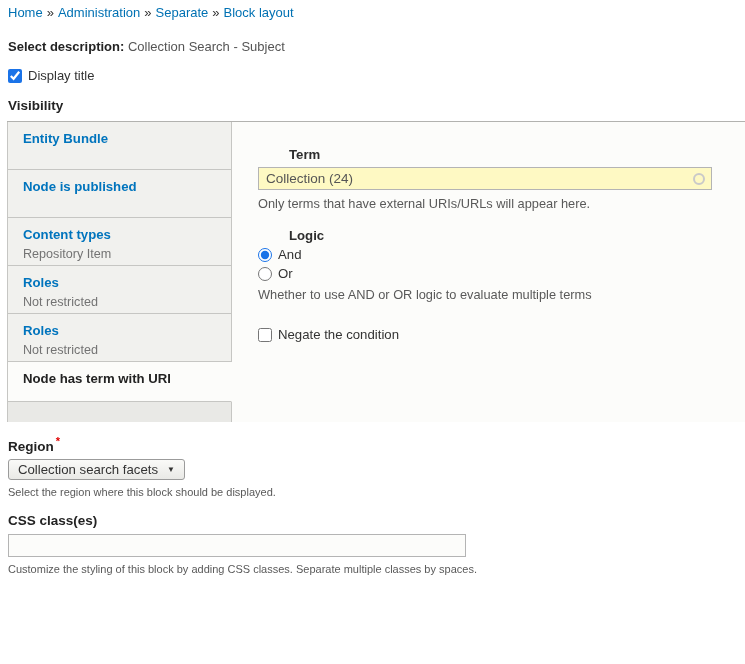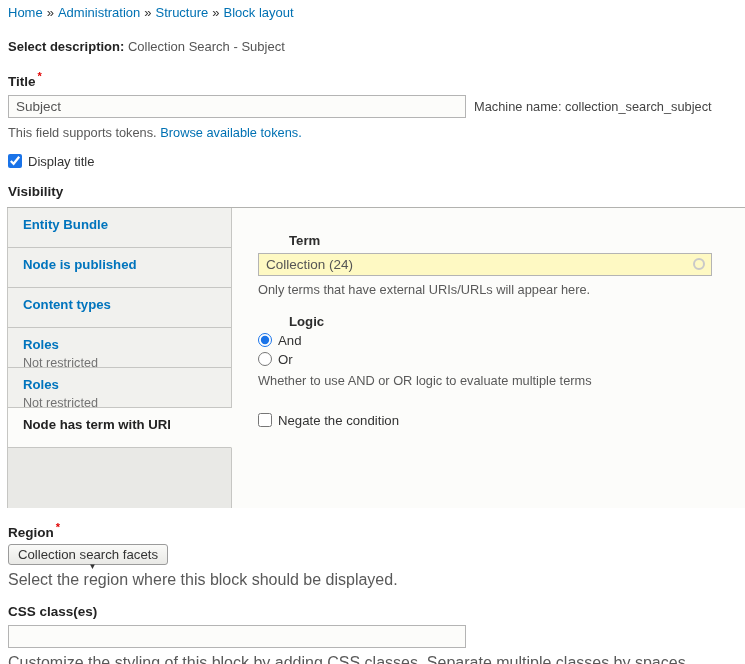--- a/index.html
+++ b/index.html
@@ -48,21 +48,21 @@
 
   
   .vtabs {
     margin-top: 8px; margin-left: -1px;
     width: 739px; height: 301px;
     border-top: 1px solid #b2b2af;
     display: flex; overflow: hidden; background: #fcfcfa;
   }
   .vt-menu { width: 225px; flex: none; display: flex; flex-direction: column; border-left: 1px solid #c6c6c3; background: #f1f1ee; }
   .vt-tab {
-    height: 40px; flex: none;
+    height: 48px; flex: none;
     padding: 9px 15px 0 15px;
     border-bottom: 1px solid #c6c6c3; border-right: 1px solid #c6c6c3;
     background: #f1f1ee; cursor: pointer;
   }
   .vt-tab .vt-title { font-weight: bold; color: #0074bd; font-size: 13.2px; display: block; line-height: 1.25; }
   .vt-tab .vt-summary { display: block; color: #737373; font-size: 12.6px; margin-top: 3px; }
   .vt-tab.selected { background: #fcfcfa; border-right-color: #fcfcfa; height: 40px; }
   .vt-tab.selected .vt-title { color: #232323; }
   .vt-tab.partial { flex: 1; background: #e9e9e6; border-bottom: none; }
 
@@ -79,75 +79,65 @@
   .logic-group { margin-top: 17px; }
   .radio-line { display: flex; align-items: center; margin-top: 4px; font-size: 13.2px; color: #333; }
   .negate-line { margin-top: 25px; display: flex; align-items: center; font-size: 13.2px; }
 
   
   .region-group { margin-top: 13px; }
   .select-box {
     margin-top: 5px; display: inline-flex; align-items: center;
     border: 1px solid #9b9b9b; border-radius: 3px;
     background: linear-gradient(#fafaf8, #e9e9e6);
-    padding: 2px 9px; height: 21px; cursor: pointer; flex-direction: column;
+    padding: 2px 9px; height: 21px; cursor: pointer;
   }
   .select-box .sel-text { font-size: 13.2px; color: #333; }
   .select-box .arrow { font-size: 8px; color: #333; margin-left: 9px; }
-  .field-desc { color: #595959; font-size: 16px; margin-top: 6px; }
+  .field-desc { color: #595959; font-size: 11px; margin-top: 6px; }
 
   
   .css-group { margin-top: 15px; }
   .css-input { width: 458px; margin-top: 6px; display: block; }
 </style>
 </head>
 <body>
 
 <div class="page">
 
   <nav class="breadcrumb">
-    <a href="#">Home</a><span class="sep">»</span><a href="#">Administration</a><span class="sep">»</span><a href="#">Structure</a><span class="sep">»</span><a href="#">Block layout</a>
+    <a href="#">Home</a><span class="sep">»</span><a href="#">Administration</a><span class="sep">»</span><a href="#">Separate</a><span class="sep">»</span><a href="#">Block layout</a>
   </nav>
 
   <div class="block-desc">
     <strong>Select description:</strong>
     <span class="val">Collection Search - Subject</span>
   </div>
 
-  <div class="title-group">
-    <label class="field-label"><span>Title</span><span class="req">*</span></label>
-    <div class="title-row">
-      <input type="text" class="title-input" value="Subject" style="">
-      <span class="machine-name">Machine name: collection_search_subject</span>
-    </div>
-    <div class="token-note">
-      <span>This field supports tokens.</span>
-      <a href="#">Browse available tokens.</a>
-    </div>
-  </div>
 
   <label class="checkbox-line">
     <input type="checkbox" checked="" style="">
     <span>Display title</span>
   </label>
 
   <div class="visibility-heading">Visibility</div>
 
   <div class="vtabs">
     <div class="vt-menu">
       <div class="vt-tab">
         <span class="vt-title">Entity Bundle</span>
         <span class="vt-summary"></span>
       </div>
       <div class="vt-tab">
         <span class="vt-title">Node is published</span>
         <span class="vt-summary"></span>
       </div>
       <div class="vt-tab">
         <span class="vt-title">Content types</span>
+        <span class="vt-summary">Repository Item</span>
       </div>
       <div class="vt-tab">
         <span class="vt-title">Roles</span>
         <span class="vt-summary">Not restricted</span>
       </div>
       <div class="vt-tab">
         <span class="vt-title">Roles</span>
         <span class="vt-summary">Not restricted</span>
       </div>
       <div class="vt-tab selected">

